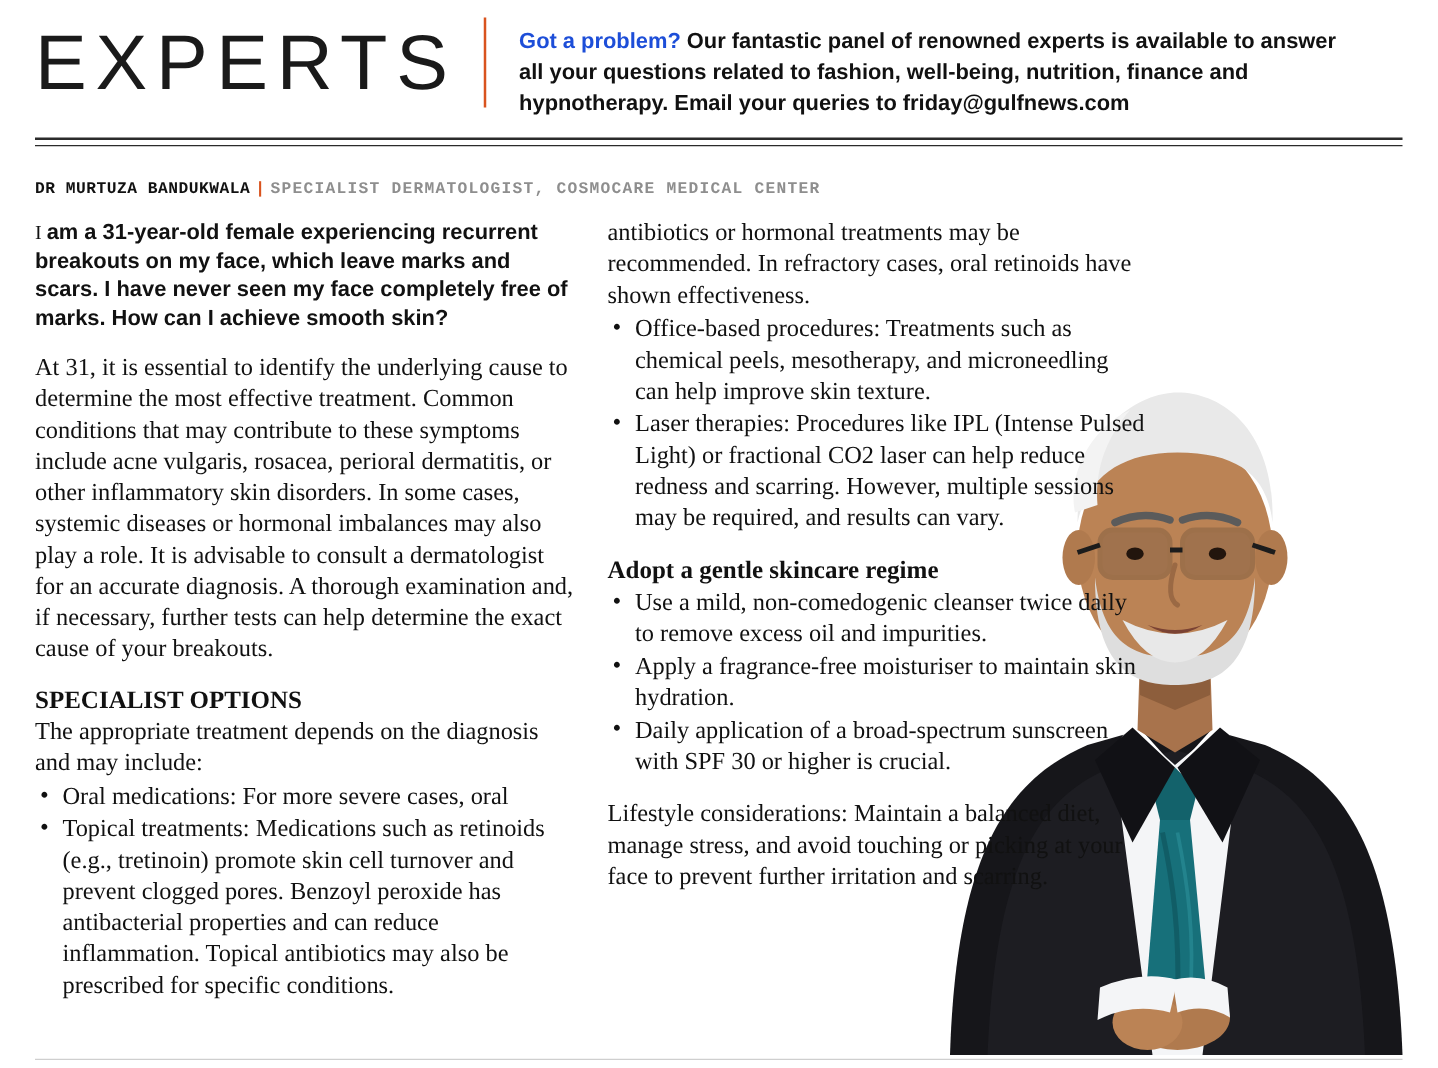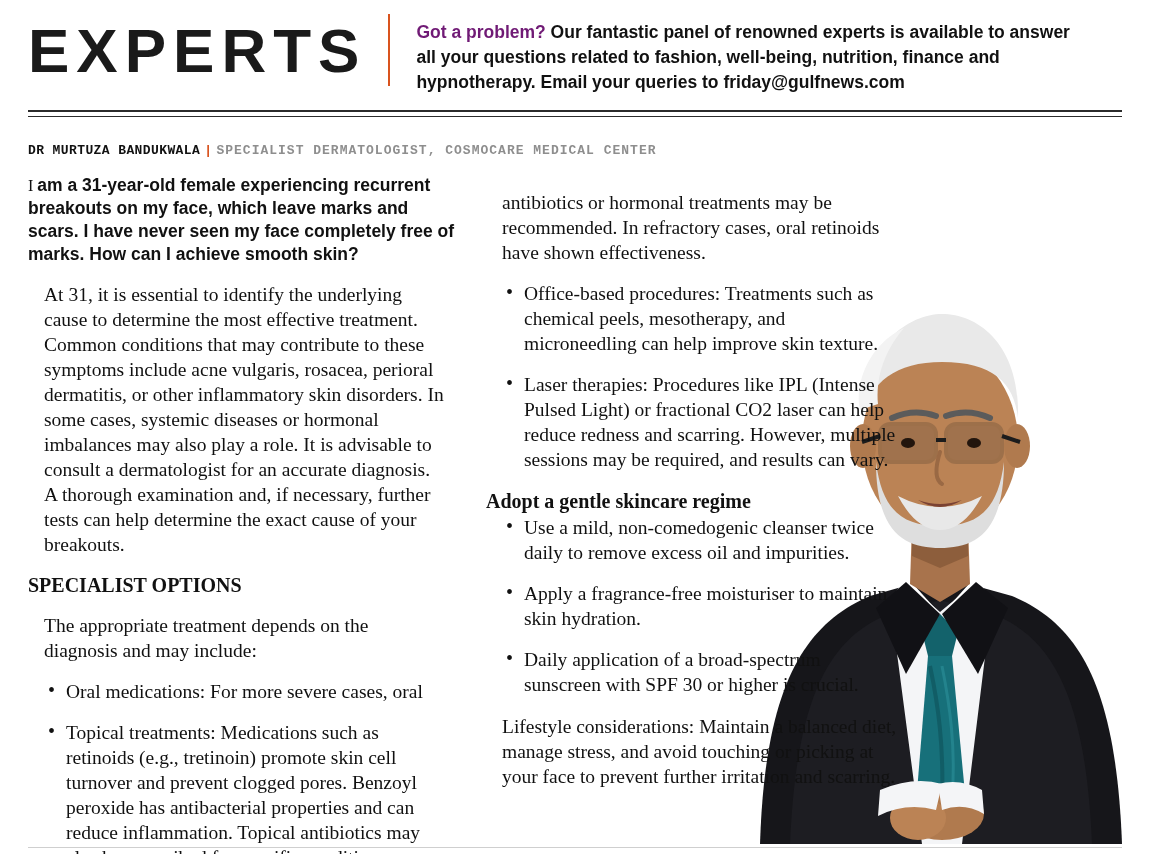--- a/index.html
+++ b/index.html
@@ -27,21 +27,21 @@
   .masthead {
     display: flex;
     align-items: flex-start;
     padding-top: 8px;
     height: 96px;
   }
   .masthead-title {
     font-family: "Liberation Sans", sans-serif;
     font-size: 62px;
     letter-spacing: 7px;
-    font-weight: 700;
+    font-weight: 400;
     color: #1a1a1a;
     line-height: 86px;
     white-space: nowrap;
   }
   .masthead-rule {
     width: 2px;
     background: #d9531e;
     height: 72px;
     margin: 6px 26px 0 22px;
     flex: none;
@@ -49,21 +49,21 @@
   .masthead-blurb {
     font-family: "Liberation Sans", sans-serif;
     font-size: 17.5px;
     font-weight: bold;
     line-height: 25px;
     color: #111111;
     padding-top: 12px;
     max-width: 670px;
   }
   .masthead-blurb .hook {
-    color: #701a75;
+    color: #1d4ed8;
   }
 
   .rule-double {
     border-top: 2px solid #2b2b2b;
     border-bottom: 1px solid #2b2b2b;
     height: 4px;
     margin: 6px 0 0 0;
   }
 
   
@@ -102,21 +102,21 @@
     position: relative;
     z-index: 2;
   }
   .col {
     width: 432px;
     flex: none;
   }
   .col p, .col li {
     font-size: 19.5px;
     line-height: 25px;
-    margin: 16px;
+    margin: 0;
   }
 
   
   .question {
     font-family: "Liberation Sans", sans-serif;
     font-weight: bold;
     font-size: 17.5px;
     line-height: 23px;
     color: #111111;
   }

